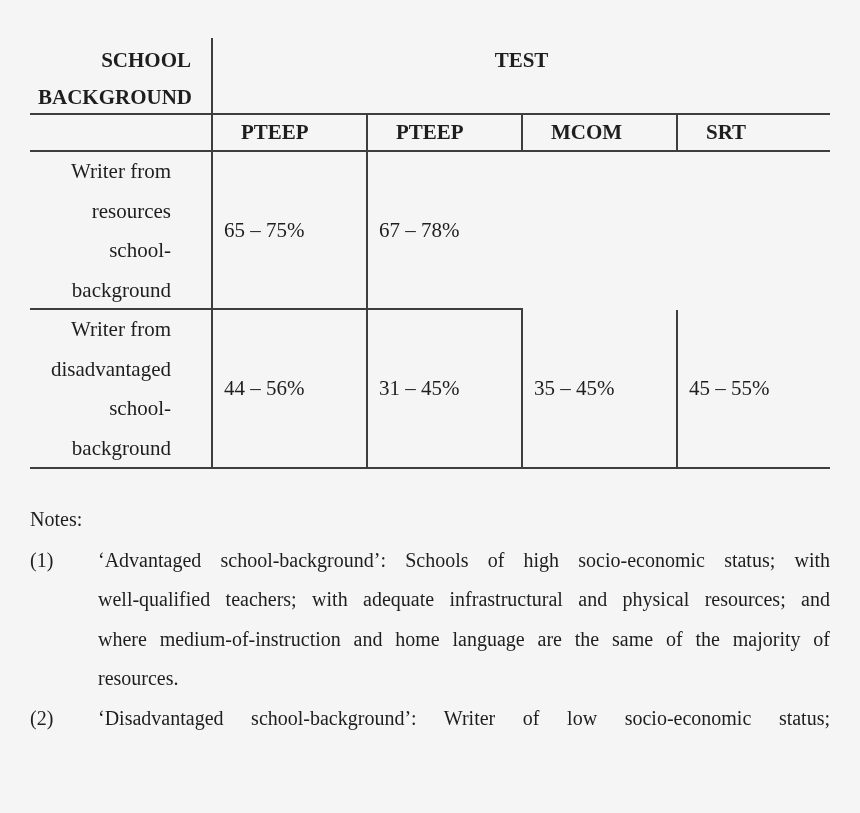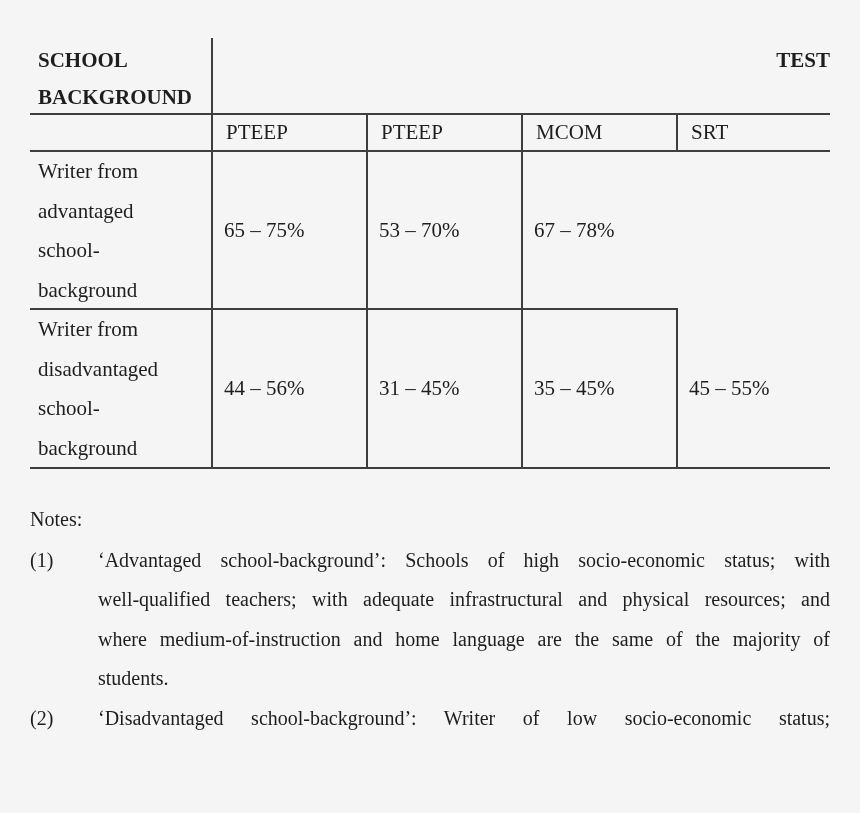--- a/index.html
+++ b/index.html
@@ -19,42 +19,42 @@
 
   
   .paper-table{
     position:absolute;left:30px;top:38px;
     width:800px;height:431px;
     display:grid;
     grid-template-columns:183px 155px 155px 155px 152px;
     grid-template-rows:77px 37px 158px 159px;
     font-size:21px;
   }
-  .cell{overflow:hidden;}
+  .cell{overflow:hidden;text-align:right;}
   .br{border-right:2px solid var(--rule);}
   .bb{border-bottom:2px solid var(--rule);}
   .rowhead-title{
     grid-column:1;grid-row:1;
     font-weight:bold;
     padding:4px 20px 0 8px;
     line-height:37px;
   }
   .test-group{
     grid-column:2 / span 4;grid-row:1;
     font-weight:bold;
-    text-align:right;
+    text-align:center;
     padding-top:4px;
     line-height:37px;
   }
   .blank-corner{grid-column:1;grid-row:2;}
   .col-head{
     grid-row:2;
-    font-weight:normal;
+    font-weight:bold;
     display:flex;align-items:center;
-    padding-left:13px;
+    padding-left:28px;
     line-height:33px;
   }
   .row-label{
     grid-column:1;
     padding:0 40px 0 8px;
     line-height:39.5px;
   }
   .val{
     display:flex;align-items:center;
     padding-left:11px;
@@ -90,43 +90,42 @@
 
   <div class="cell test-group bb">TEST</div>
 
   <div class="cell blank-corner br bb"></div>
 
   <div class="cell col-head br bb">PTEEP</div>
   <div class="cell col-head br bb">PTEEP</div>
   <div class="cell col-head br bb">MCOM</div>
   <div class="cell col-head bb">SRT</div>
 
-  <div class="cell row-label br bb">Writer from advantaged school-background</div>
+  <div class="cell row-label br bb">Writer from resources school-background</div>
   <div class="cell val br bb">65 – 75%</div>
-  <div class="cell val br bb">53 – 70%</div>
   <div class="cell val bb">67 – 78%</div>
 
   <div class="cell row-label br bb">Writer from disadvantaged school-background</div>
   <div class="cell val br bb">44 – 56%</div>
   <div class="cell val br bb">31 – 45%</div>
   <div class="cell val br bb">35 – 45%</div>
   <div class="cell val bb">45 – 55%</div>
 </div>
 
 <div class="notes">
 
   <div class="notes-heading">Notes:</div>
 
   <div class="note-item">
     <span class="note-number">(1)</span>
     <div class="note-text">
       <div class="note-line">‘Advantaged school-background’: Schools of high socio-economic status; with</div>
       <div class="note-line">well-qualified teachers; with adequate infrastructural and physical resources; and</div>
       <div class="note-line">where medium-of-instruction and home language are the same of the majority of</div>
-      <div class="note-line final">students.</div>
+      <div class="note-line final">resources.</div>
     </div>
   </div>
 
   <div class="note-item">
     <span class="note-number">(2)</span>
     <div class="note-text">
       <div class="note-line">‘Disadvantaged school-background’: Writer of low socio-economic status;</div>
     </div>
   </div>
 </div>

